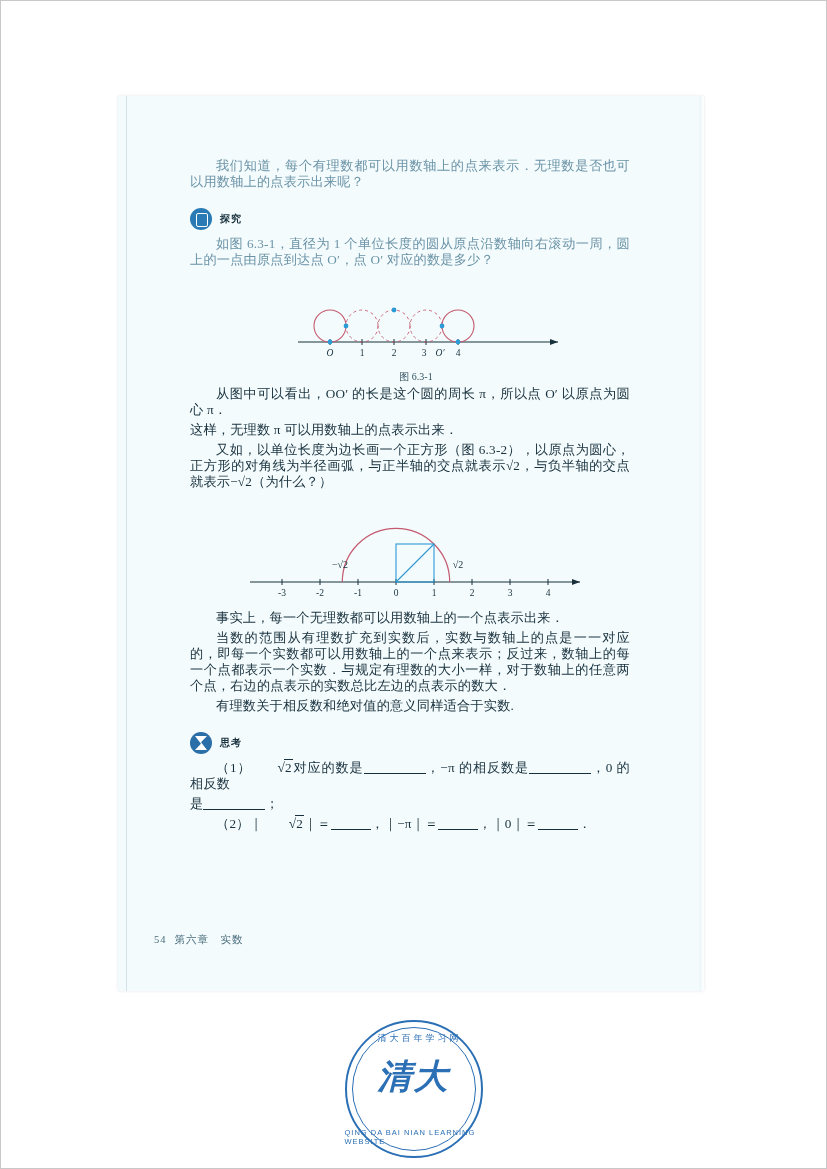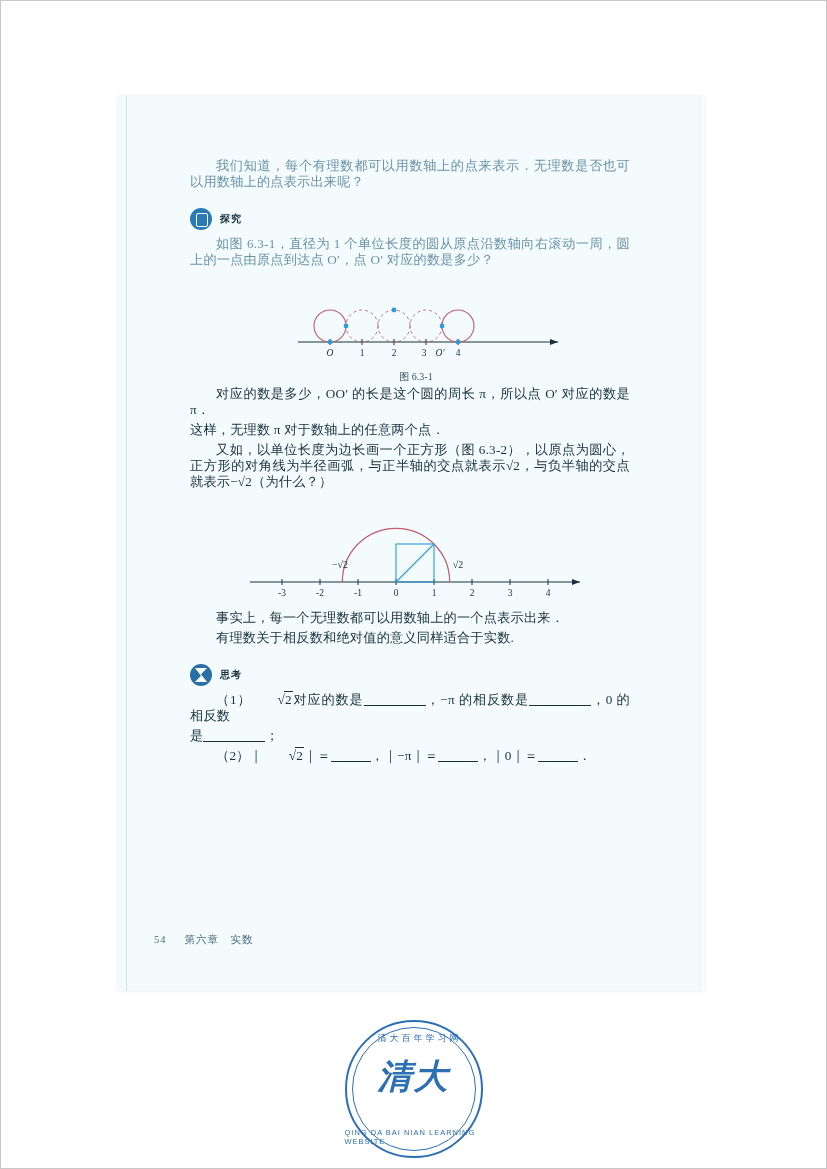--- a/index.html
+++ b/index.html
@@ -134,21 +134,21 @@
   .blank.w-short { width: 40px; }
 
   .footer {
     position: absolute;
     left: 36px;
     bottom: 44px;
     font-size: 10.5px;
     color: #4a6e7d;
     letter-spacing: 1px;
   }
-  .footer .pnum { margin-right: 18px; }
+  .footer .pnum { margin-right: 8px; }
 
   
   .seal {
     position: absolute;
     left: 50%;
     transform: translateX(-50%);
     top: 1020px;
     width: 138px; height: 138px;
   }
   .seal .ring {
@@ -237,22 +237,22 @@
         <text x="140" y="82" font-size="9.5" font-style="italic" text-anchor="middle" fill="#17303c" font-family="Liberation Serif, serif">O</text>
         <text x="172" y="82" font-size="9.5" text-anchor="middle" fill="#17303c" font-family="Liberation Serif, serif">1</text>
         <text x="204" y="82" font-size="9.5" text-anchor="middle" fill="#17303c" font-family="Liberation Serif, serif">2</text>
         <text x="234" y="82" font-size="9.5" text-anchor="middle" fill="#17303c" font-family="Liberation Serif, serif">3</text>
         <text x="250" y="82" font-size="9.5" font-style="italic" text-anchor="middle" fill="#17303c" font-family="Liberation Serif, serif">O′</text>
         <text x="268" y="82" font-size="9.5" text-anchor="middle" fill="#17303c" font-family="Liberation Serif, serif">4</text>
       </svg>
       <div class="fig-caption">图 6.3-1</div>
     </div>
 
-    <p class="para indent">对应的数是多少，OO′ 的长是这个圆的周长 π，所以点 O′ 对应的数是 π．</p>
-    <p class="para">这样，无理数 π 对于数轴上的任意两个点．</p>
+    <p class="para indent">从图中可以看出，OO′ 的长是这个圆的周长 π，所以点 O′ 以原点为圆心 π．</p>
+    <p class="para">这样，无理数 π 可以用数轴上的点表示出来．</p>
     <p class="para indent">又如，以单位长度为边长画一个正方形（图 6.3-2），以原点为圆心，正方形的对角线为半径画弧，与正半轴的交点就表示√2，与负半轴的交点就表示−√2（为什么？）</p>
 
     <div class="figure">
       <svg width="452" height="108" viewBox="0 0 452 108">
 
         <line x1="60" y1="86" x2="390" y2="86" stroke="#17303c" stroke-width="1.1"></line>
         <polygon points="390,86 382,83 382,89" fill="#17303c"></polygon>
 
         <g stroke="#17303c" stroke-width="1">
           <line x1="92" y1="83" x2="92" y2="89"></line>
@@ -280,20 +280,21 @@
           <text x="206" y="100">0</text>
           <text x="244" y="100">1</text>
           <text x="282" y="100">2</text>
           <text x="320" y="100">3</text>
           <text x="358" y="100">4</text>
         </g>
       </svg>
     </div>
 
     <p class="para indent">事实上，每一个无理数都可以用数轴上的一个点表示出来．</p>
+    <p class="para indent">当数的范围从有理数扩充到实数后，实数与数轴上的点是一一对应的，即每一个实数都可以用数轴上的一个点来表示；反过来，数轴上的每一个点都表示一个实数．与规定有理数的大小一样，对于数轴上的任意两个点，右边的点表示的实数总比左边的点表示的数大．</p>
     <p class="para indent">有理数关于相反数和绝对值的意义同样适合于实数.</p>
 
     <div class="sec-head">
       <span class="sec-icon think"></span>
       <span class="sec-title">思考</span>
     </div>
 
     <p class="para indent">
       <span>（1）</span><span class="sqrt"><span class="rad">√</span><span class="bar">2</span></span><span>对应的数是</span><span class="blank w-long"></span><span>，−π 的相反数是</span><span class="blank w-long"></span><span>，0 的相反数</span>
     </p>

